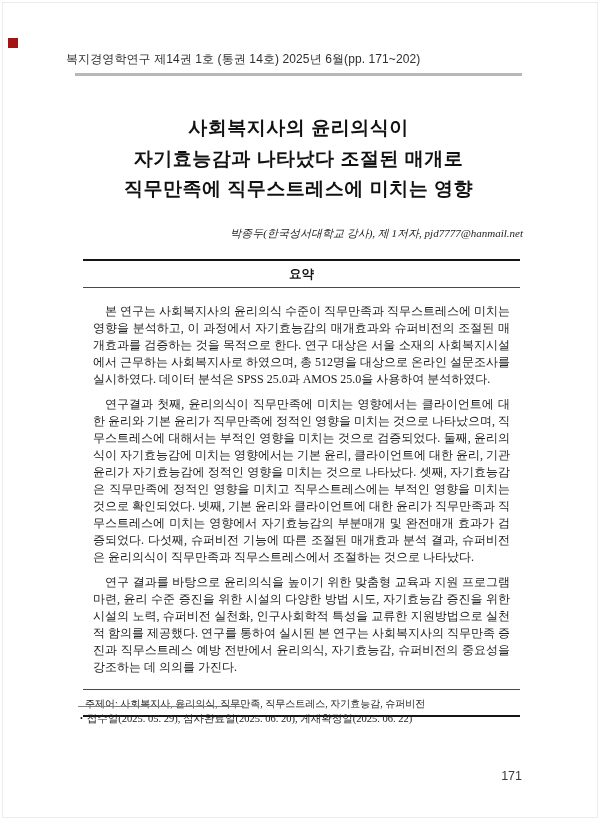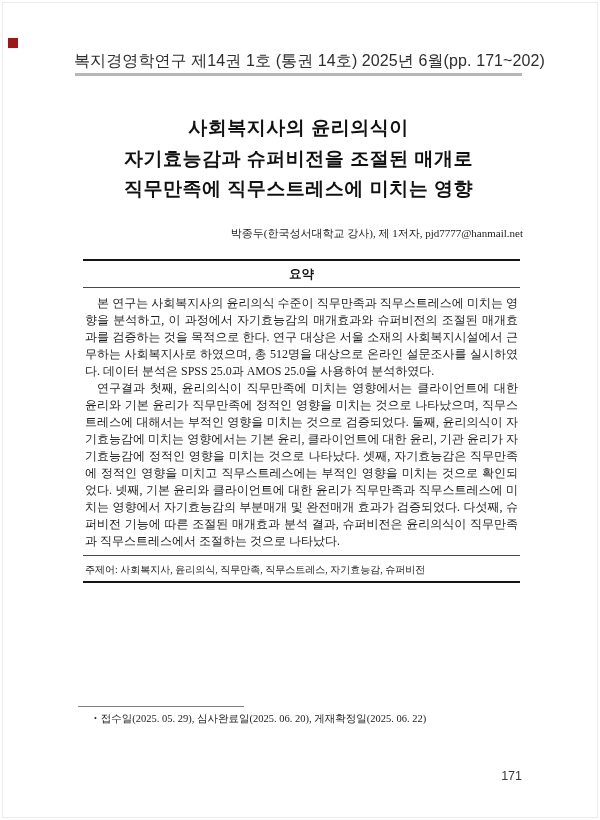--- a/index.html
+++ b/index.html
@@ -21,24 +21,24 @@
   .annotation-marker {
     position: absolute;
     left: 8px;
     top: 38px;
     width: 10px;
     height: 10px;
   }
   .journal-header {
     position: absolute;
     top: 51px;
-    left: 74px;
+    left: 66px;
     width: 447px;
     font-family: "Liberation Sans", sans-serif;
-    font-size: 16px;
+    font-size: 12px;
     letter-spacing: 0.1px;
     color: #2e2e2e;
     white-space: nowrap;
   }
   .header-rule {
     position: absolute;
     top: 73px;
     left: 75px;
     width: 447px;
     height: 3px;
@@ -58,20 +58,21 @@
     color: #111111;
   }
   .author-line {
     position: absolute;
     top: 226px;
     left: 75px;
     width: 448px;
     text-align: right;
     font-size: 11px;
     color: #222222;
+    font-style: italic;
   }
   .abstract-box {
     position: absolute;
     top: 259px;
     left: 83px;
     width: 437px;
     border-top: 2.5px solid #151515;
     border-bottom: 2.5px solid #151515;
     box-sizing: border-box;
   }
@@ -88,21 +89,21 @@
     height: 0;
   }
   .abstract-body {
     padding: 7px 2px 5px 2px;
     font-size: 12px;
     line-height: 17px;
     text-align: justify;
     color: #1c1c1c;
   }
   .abstract-body p {
-    margin: 0;
+    margin: 8px;
     text-indent: 12px;
   }
   .keywords-divider {
     border-top: 1px solid #4a4a4a;
     height: 0;
   }
   .keywords-line {
     font-size: 10px;
     padding: 7px 2px 4px 2px;
     color: #1c1c1c;
@@ -115,21 +116,20 @@
     height: 1px;
     background: #808080;
   }
   .footnote {
     position: absolute;
     top: 712px;
     left: 80px;
     width: 440px;
     font-size: 10.5px;
     color: #222222;
-    margin-left: 14px;
   }
   .footnote .bullet {
     font-size: 8px;
     vertical-align: 1px;
     margin-right: 4px;
   }
   .page-number {
     position: absolute;
     top: 757px;
     left: 75px;
@@ -146,32 +146,33 @@
 
 <div class="page-border"></div>
 
 <div class="annotation-marker" style="background: rgb(163, 21, 21);"></div>
 
 <div class="journal-header">복지경영학연구 제14권 1호 (통권 14호) 2025년 6월(pp. 171~202)</div>
 <div class="header-rule"></div>
 
 <div class="paper-title">
   <div>사회복지사의 윤리의식이</div>
-  <div>자기효능감과 슈퍼비전을 조절된 매개로</div>
+  <div>자기효능감과 나타났다 조절된 매개로</div>
   <div>직무만족에 직무스트레스에 미치는 영향</div>
 </div>
 
 <div class="author-line">박종두(한국성서대학교 강사), 제 1저자, pjd7777@hanmail.net</div>
 
 <div class="abstract-box">
   <div class="abstract-heading">요약</div>
   <div class="abstract-heading-divider"></div>
   <div class="abstract-body">
     <p>본 연구는 사회복지사의 윤리의식 수준이 직무만족과 직무스트레스에 미치는 영향을 분석하고, 이 과정에서 자기효능감의 매개효과와 슈퍼비전의 조절된 매개효과를 검증하는 것을 목적으로 한다. 연구 대상은 서울 소재의 사회복지시설에서 근무하는 사회복지사로 하였으며, 총 512명을 대상으로 온라인 설문조사를 실시하였다. 데이터 분석은 SPSS 25.0과 AMOS 25.0을 사용하여 분석하였다.</p>
     <p>연구결과 첫째, 윤리의식이 직무만족에 미치는 영향에서는 클라이언트에 대한 윤리와 기본 윤리가 직무만족에 정적인 영향을 미치는 것으로 나타났으며, 직무스트레스에 대해서는 부적인 영향을 미치는 것으로 검증되었다. 둘째, 윤리의식이 자기효능감에 미치는 영향에서는 기본 윤리, 클라이언트에 대한 윤리, 기관 윤리가 자기효능감에 정적인 영향을 미치는 것으로 나타났다. 셋째, 자기효능감은 직무만족에 정적인 영향을 미치고 직무스트레스에는 부적인 영향을 미치는 것으로 확인되었다. 넷째, 기본 윤리와 클라이언트에 대한 윤리가 직무만족과 직무스트레스에 미치는 영향에서 자기효능감의 부분매개 및 완전매개 효과가 검증되었다. 다섯째, 슈퍼비전 기능에 따른 조절된 매개효과 분석 결과, 슈퍼비전은 윤리의식이 직무만족과 직무스트레스에서 조절하는 것으로 나타났다.</p>
+    <p>연구 결과를 바탕으로 윤리의식을 높이기 위한 맞춤형 교육과 지원 프로그램 마련, 윤리 수준 증진을 위한 시설의 다양한 방법 시도, 자기효능감 증진을 위한 시설의 노력, 슈퍼비전 실천화, 인구사회학적 특성을 교류한 지원방법으로 실천적 함의를 제공했다. 연구를 통하여 실시된 본 연구는 사회복지사의 직무만족 증진과 직무스트레스 예방 전반에서 윤리의식, 자기효능감, 슈퍼비전의 중요성을 강조하는 데 의의를 가진다.</p>
   </div>
   <div class="keywords-divider"></div>
   <div class="keywords-line">주제어: 사회복지사, 윤리의식, 직무만족, 직무스트레스, 자기효능감, 슈퍼비전</div>
 </div>
 
 <div class="footnote-divider"></div>
 <div class="footnote">
   <span class="bullet">•</span><span>접수일(2025. 05. 29), 심사완료일(2025. 06. 20), 게재확정일(2025. 06. 22)</span>
 </div>
 

